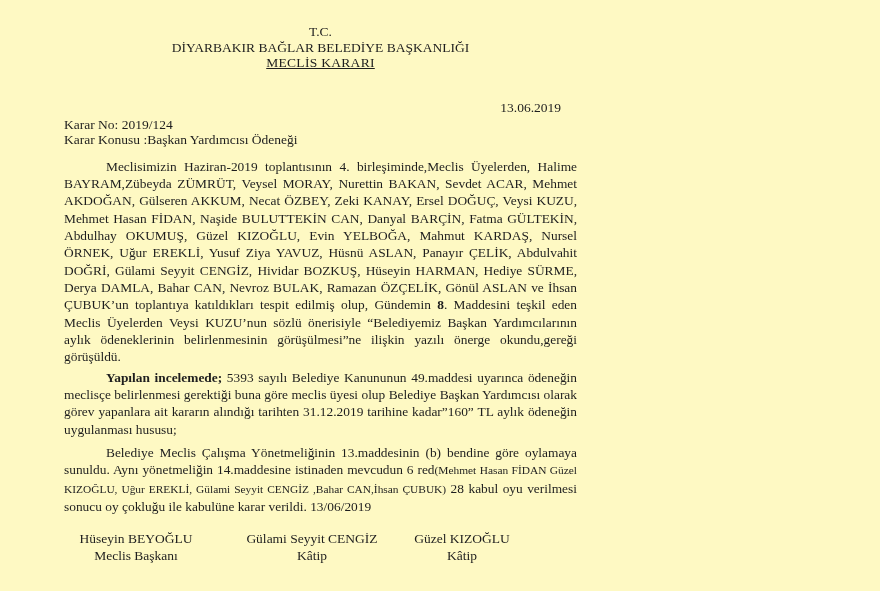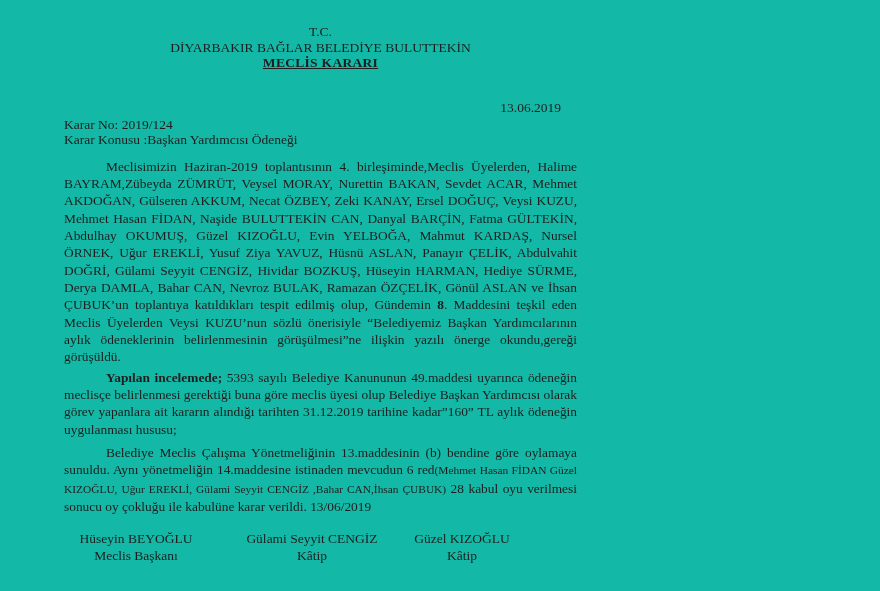--- a/index.html
+++ b/index.html
@@ -4,38 +4,38 @@
 <style>
   html, body {
     margin: 0;
     padding: 0;
     background: #ffffff;
   }
   .page {
     position: relative;
     width: 880px;
     height: 591px;
-    background: #14b8a6;
+    background: #fef9c3;
     overflow: hidden;
     font-family: "Liberation Serif", "DejaVu Serif", serif;
     color: #1e1e1e;
   }
   .doc {
     position: absolute;
     left: 64px;
     top: 24px;
     width: 513px;
   }
   .doc-header {
     text-align: center;
     font-size: 13.5px;
     line-height: 15.5px;
   }
   .doc-title {
-    font-weight: bold;
+    font-weight: normal;
     text-decoration: underline;
     letter-spacing: 0.3px;
   }
   .date-line {
     margin-top: 30px;
     text-align: right;
     padding-right: 16px;
     font-size: 13.5px;
     line-height: 14px;
   }
@@ -75,21 +75,21 @@
   .sig-3 { left: 398px; }
 </style>
 </head>
 <body>
 
 <div class="page">
   <div class="doc">
 
     <div class="doc-header">
       <div>T.C.</div>
-      <div>DİYARBAKIR BAĞLAR BELEDİYE BULUTTEKİN</div>
+      <div>DİYARBAKIR BAĞLAR BELEDİYE BAŞKANLIĞI</div>
       <div class="doc-title">MECLİS KARARI</div>
     </div>
 
     <div class="date-line">13.06.2019</div>
 
     <div class="meta-block">
       <div>Karar No: 2019/124</div>
       <div>Karar Konusu :Başkan Yardımcısı Ödeneği</div>
     </div>
 

